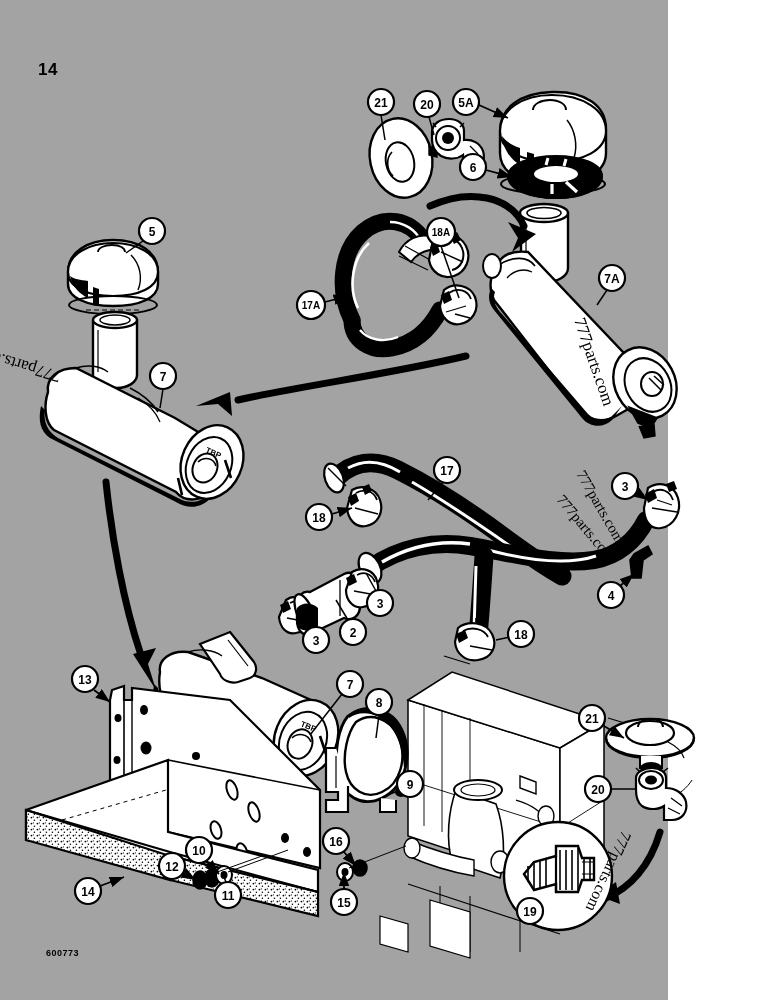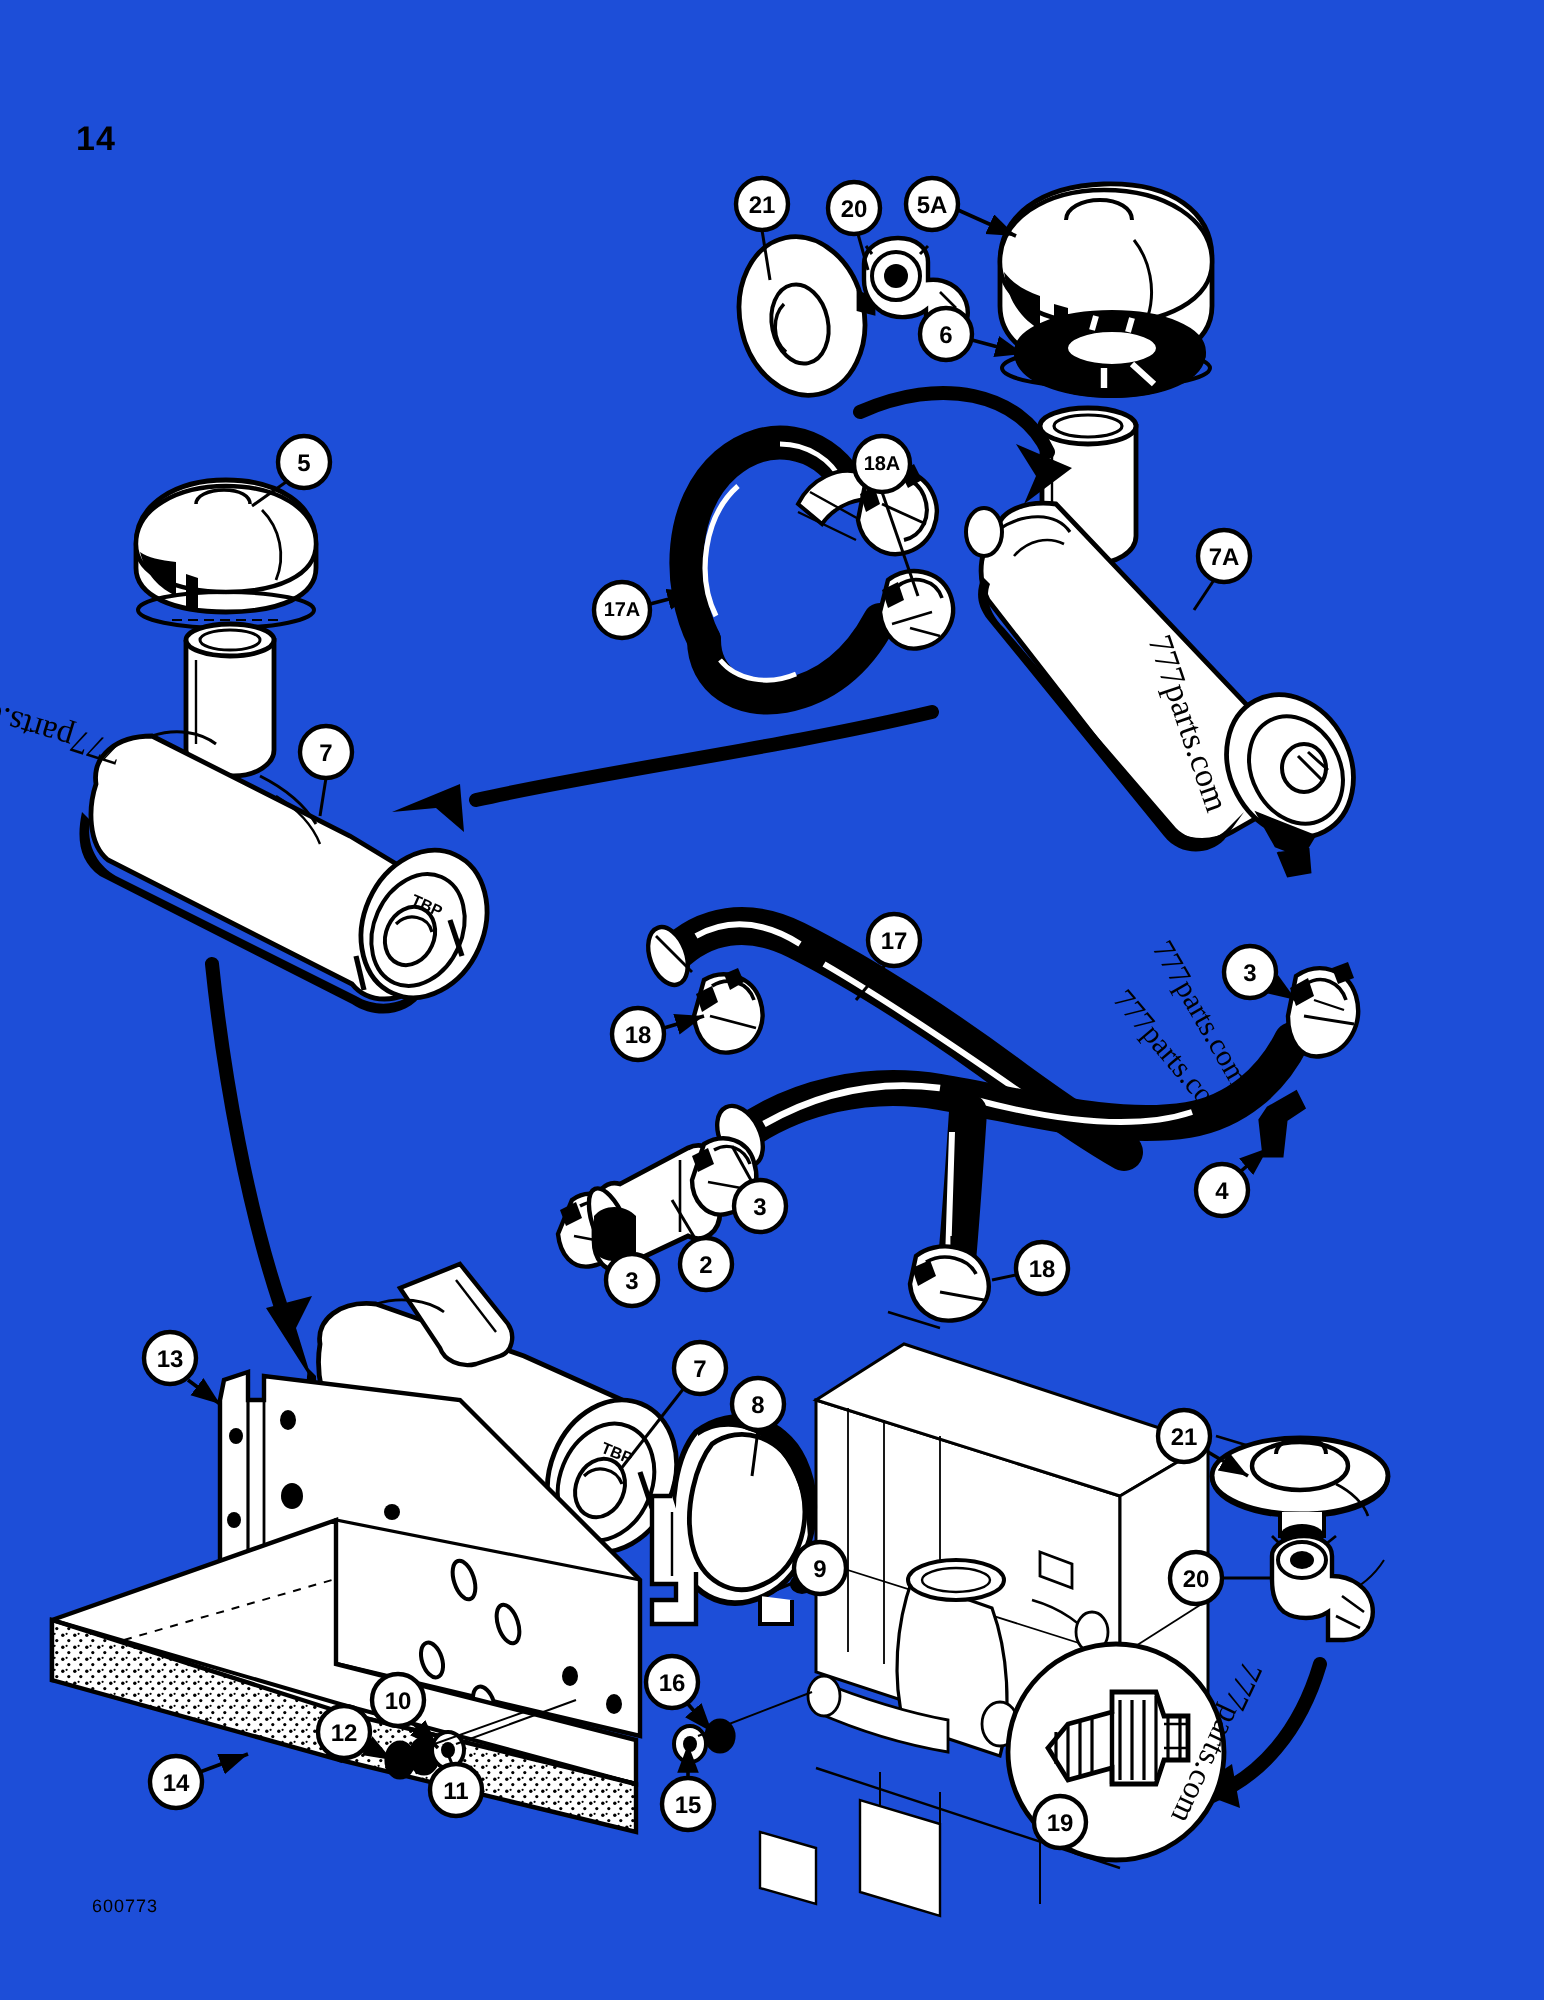--- a/index.html
+++ b/index.html
@@ -1,21 +1,21 @@
 <!DOCTYPE html>
 <html><head>
 <meta charset="utf-8">
 <style>
   html,body{margin:0;padding:0;background:#fff;}
   body{width:772px;height:1000px;position:relative;overflow:hidden;
        font-family:"Liberation Sans",sans-serif;color:#000;}
-  #sheet{position:absolute;inset:0;width:772px;height:1000px;background:#1d4ed8;}
+  #sheet{position:absolute;inset:0;width:668px;height:1000px;background:#a3a3a3;}
   svg{display:block;}
   .pg-num{position:absolute;left:38px;top:60px;font-size:17px;font-weight:bold;letter-spacing:.5px;}
-  .fig-num{position:absolute;left:46px;top:948px;font-size:9px;font-weight:normal;letter-spacing:.5px;}
+  .fig-num{position:absolute;left:46px;top:948px;font-size:9px;font-weight:bold;letter-spacing:.5px;}
   .callout-txt{font-family:"Liberation Sans",sans-serif;font-weight:bold;text-anchor:middle;
                dominant-baseline:central;fill:#000;}
 </style>
 </head>
 <body>
 
 <div id="sheet">
 
   <div class="pg-num">14</div>
   <div class="fig-num">600773</div>

